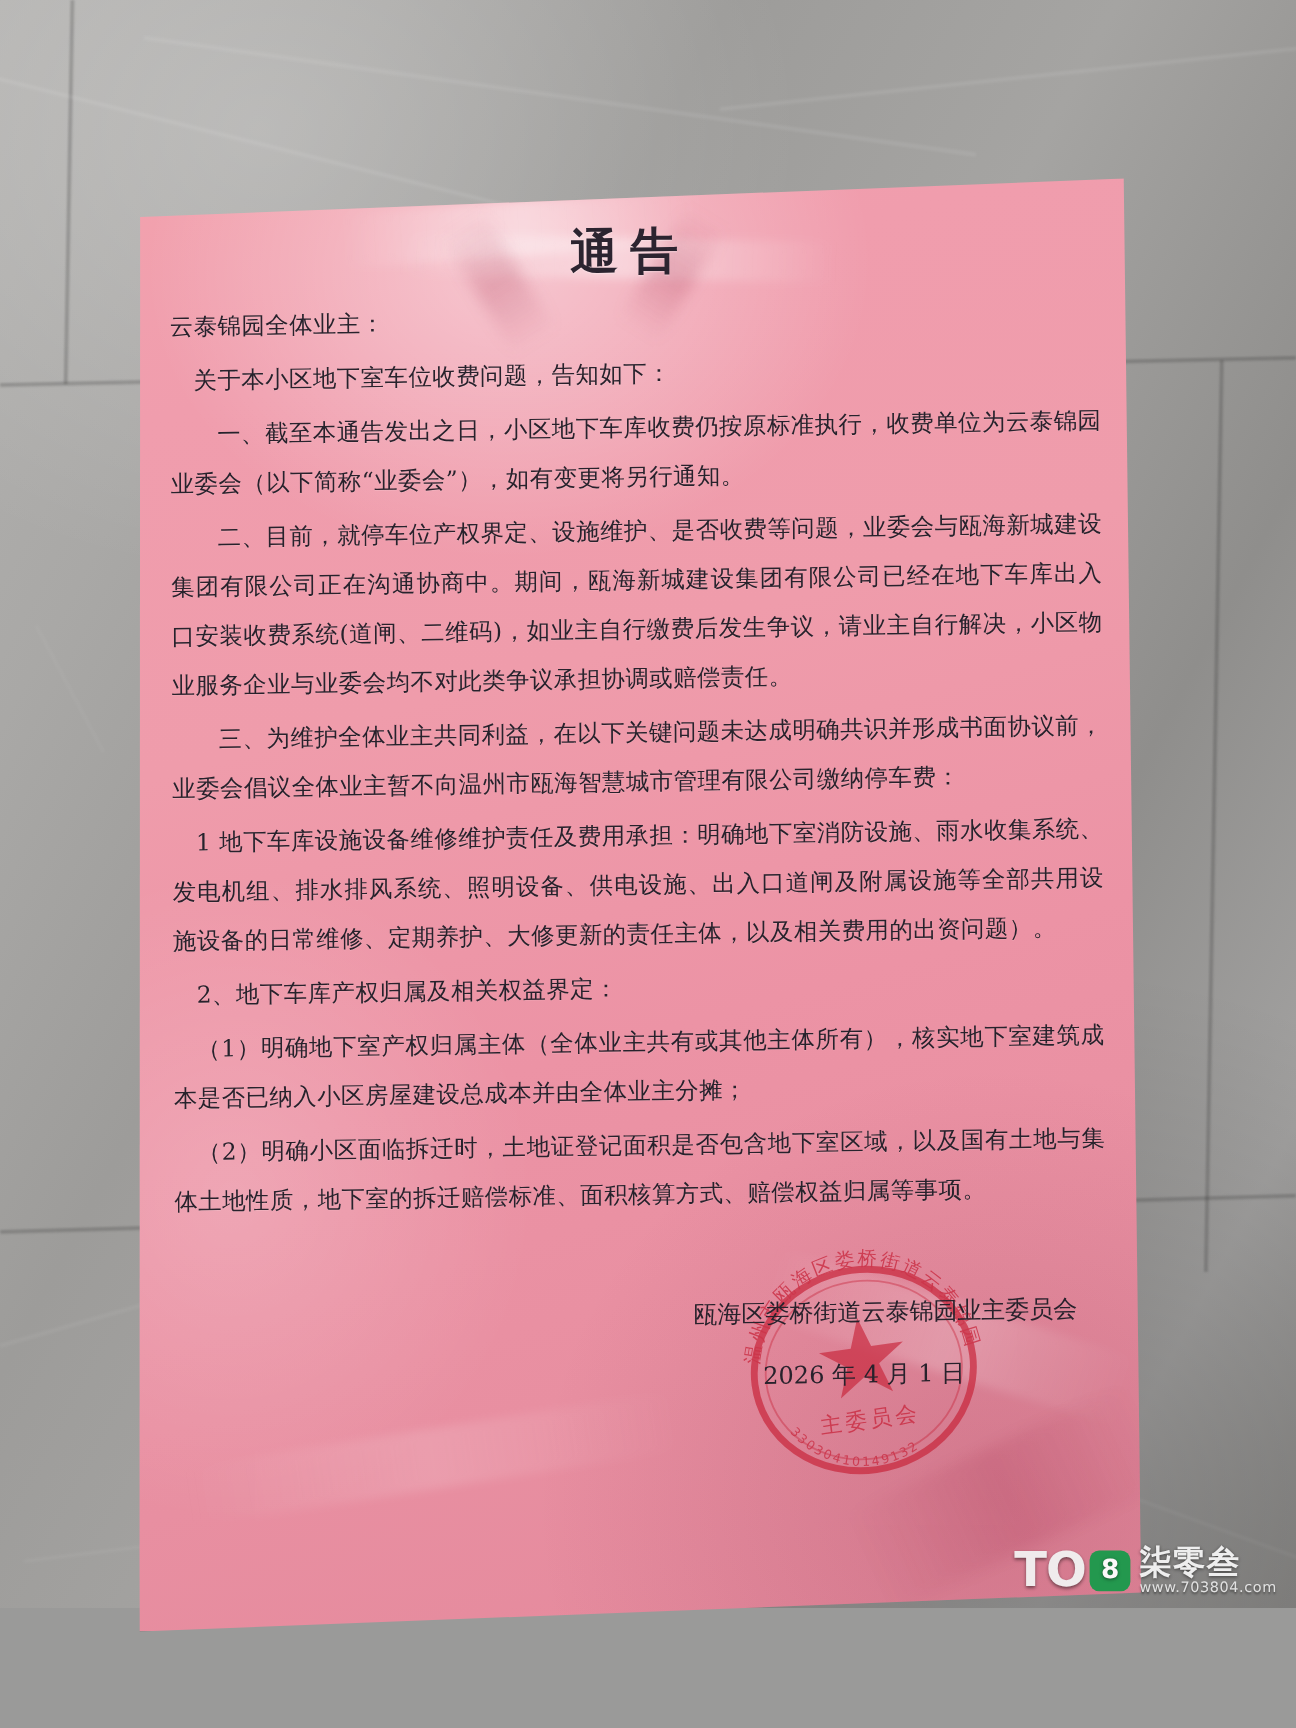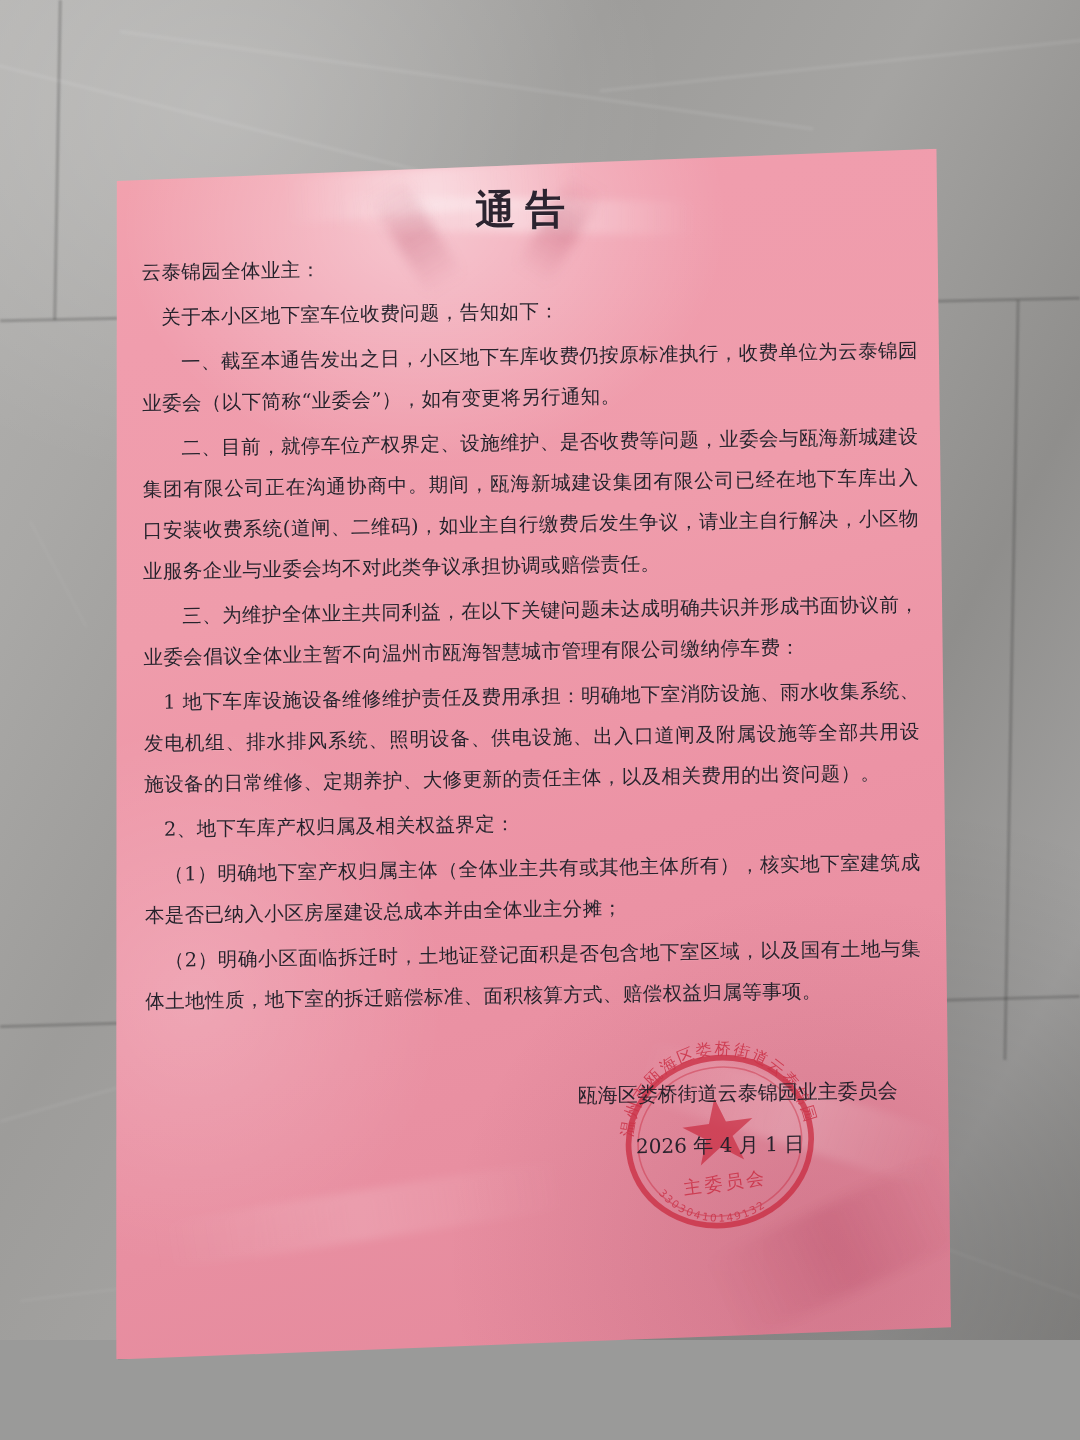--- a/index.html
+++ b/index.html
@@ -251,14 +251,24 @@
       </div>
 
       <div class="sign-block">
         <div>瓯海区娄桥街道云泰锦园业主委员会</div>
         <div class="sign-date">2026 年 4 月 1 日</div>
       </div>
 
     </div>
   </div>
 
+  <div id="watermark">
+    <div class="wm-logo">
+      <span>TO</span>
+      <span class="wm-badge">8</span>
+    </div>
+    <div class="wm-right">
+      <span class="wm-name">柒零叁</span>
+      <span class="wm-url">www.703804.com</span>
+    </div>
+  </div>
 
 </div>
 
 </body></html>

